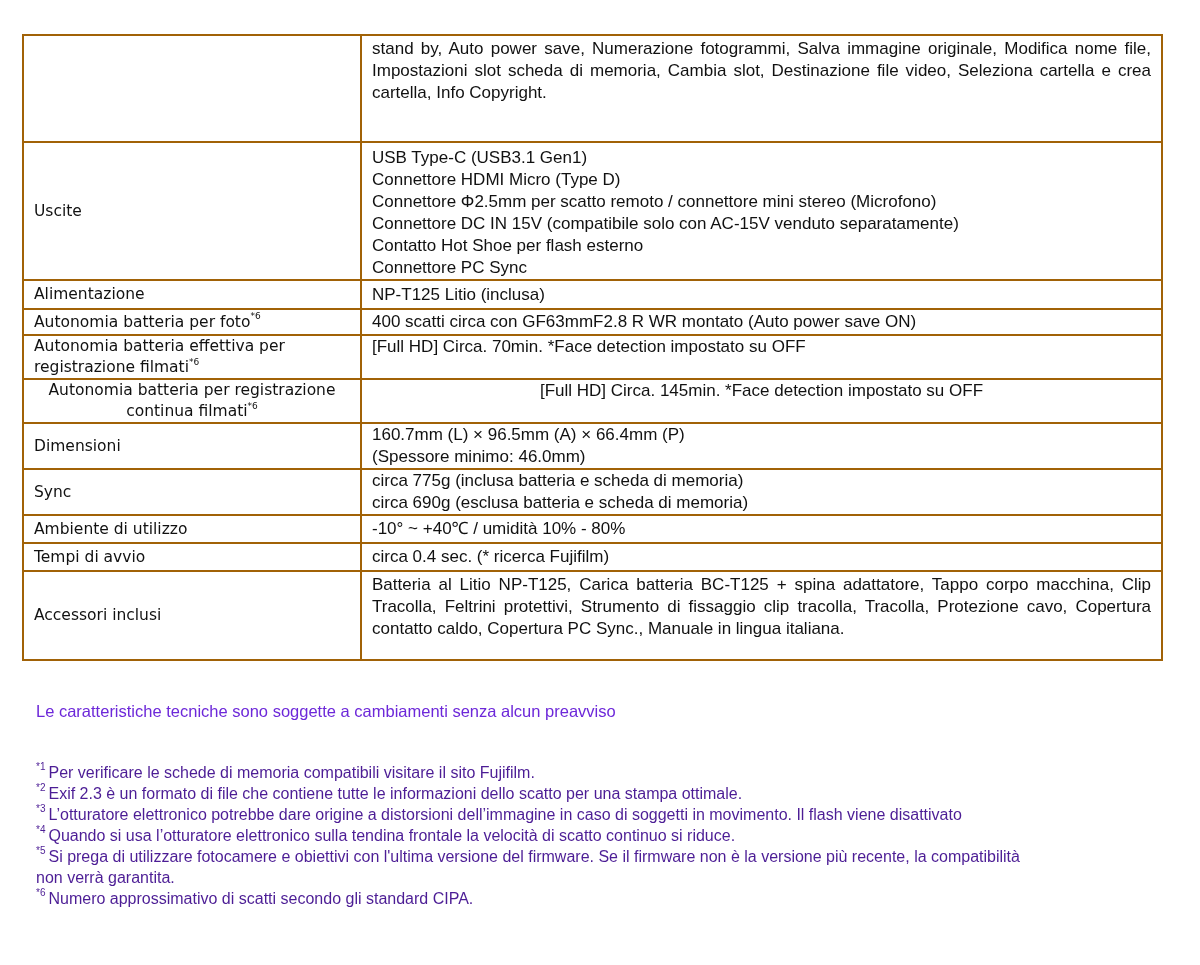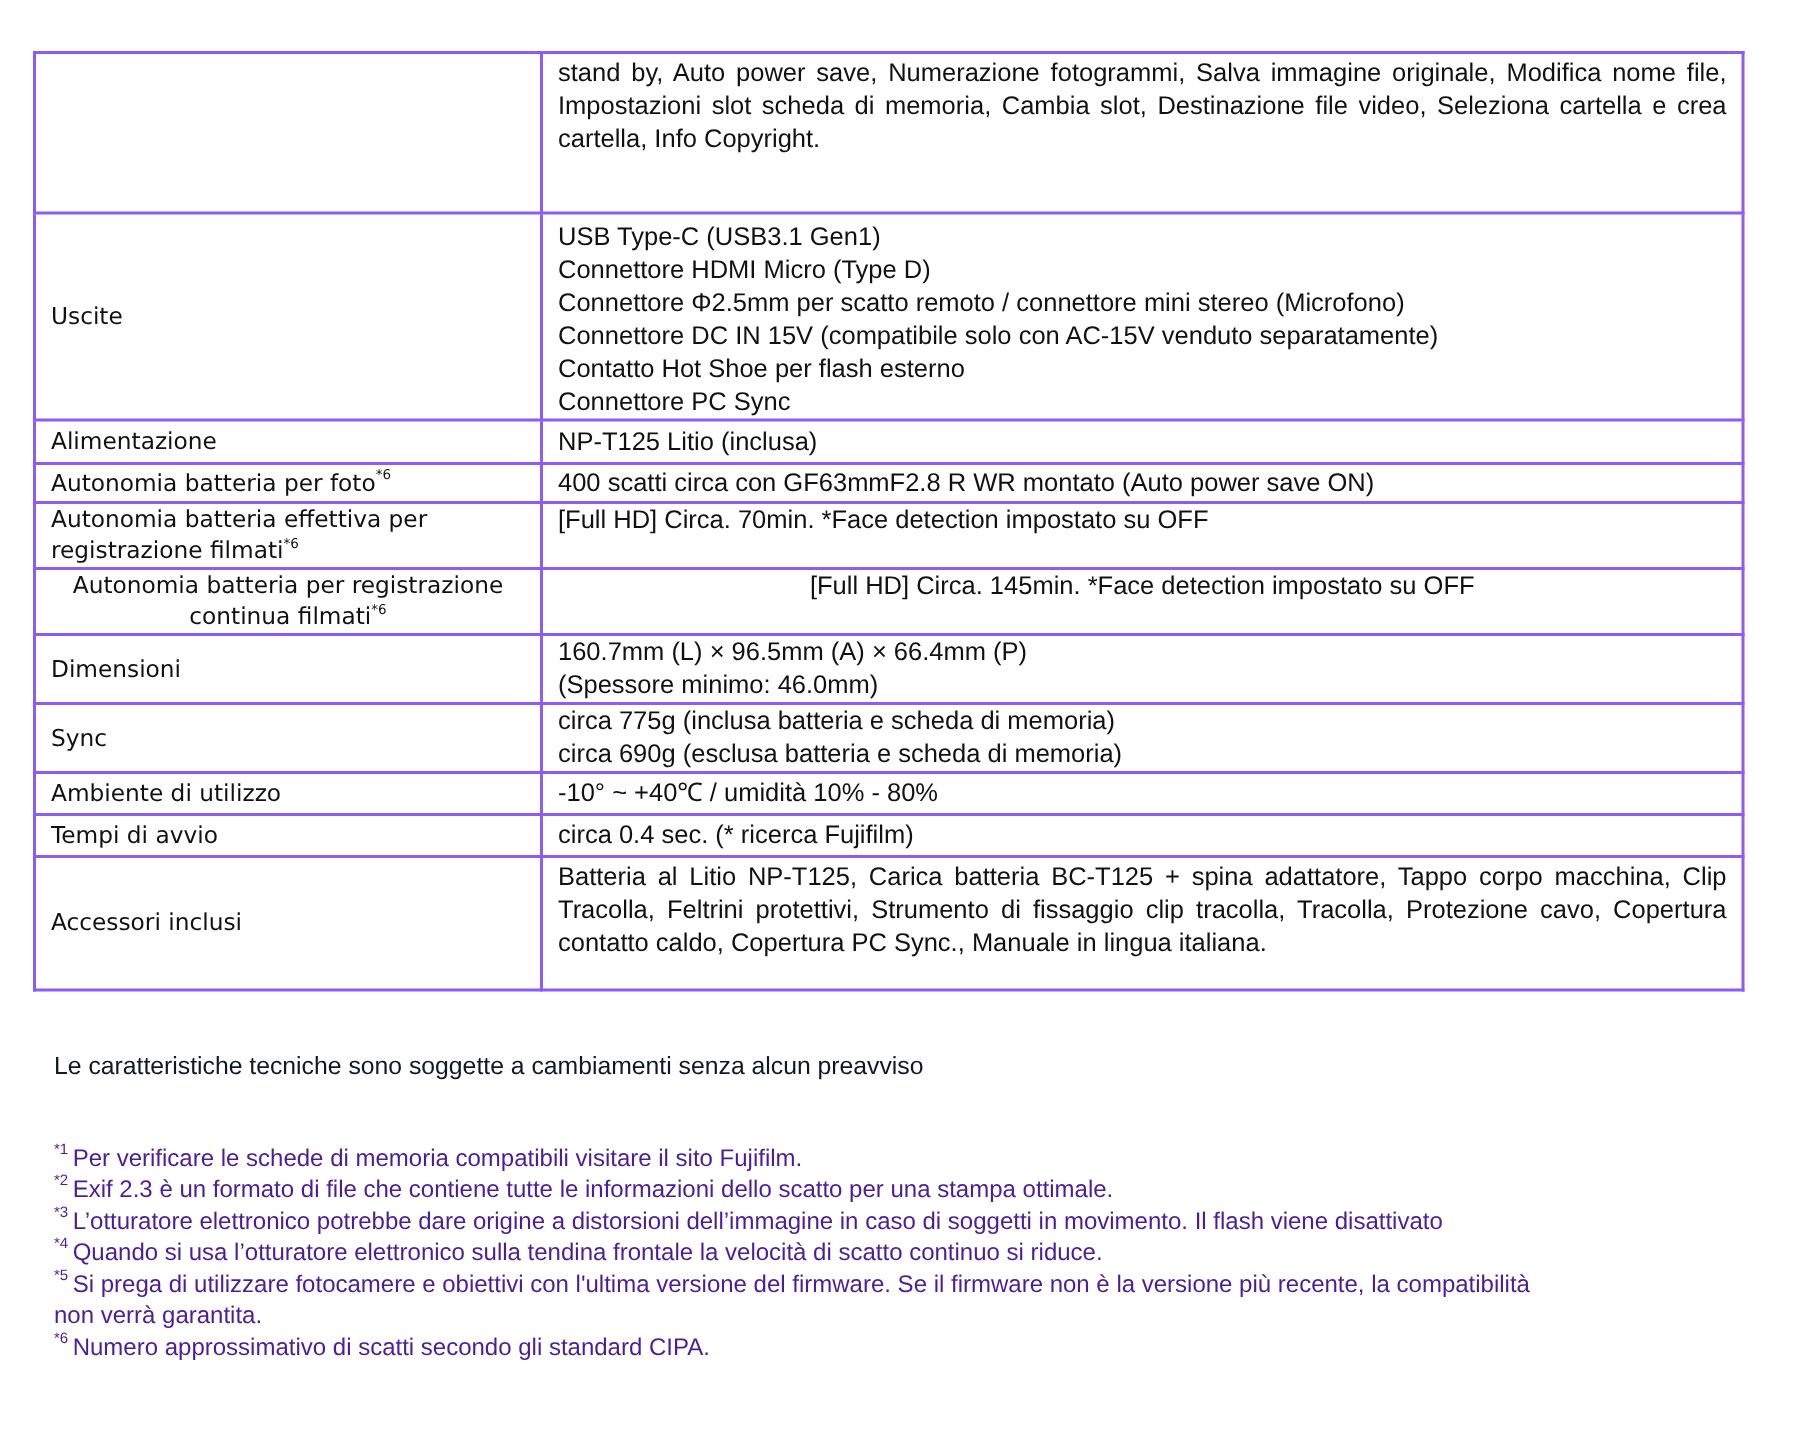--- a/index.html
+++ b/index.html
@@ -2,37 +2,37 @@
 <html><head>
 <meta charset="utf-8">
 <style>
   html, body { margin: 0; padding: 0; background: #ffffff; }
   body { width: 1200px; height: 965px; position: relative; overflow: hidden; color: #111; }
   .spec-table {
     position: absolute; left: 22px; top: 34px; width: 1141px;
     border-collapse: collapse; table-layout: fixed;
   }
   .spec-table td {
-    border: 2px solid #8b5cf6; vertical-align: top; padding: 0;
+    border: 2px solid #a16207; vertical-align: top; padding: 0;
   }
   .spec-table td.label {
     width: 316px; vertical-align: middle; padding: 0 10px;
     font-family: "DejaVu Sans", sans-serif; font-size: 15.5px; line-height: 21px;
   }
   .spec-table td.value {
     padding: 0 10px;
     font-family: "Liberation Sans", sans-serif; font-size: 17px; line-height: 22px;
   }
   .value.wide { font-family: "DejaVu Sans", sans-serif; font-size: 15.5px; line-height: 22px; margin-top: 37px; }
   .value.justify div.p { text-align: justify; text-align-last: left; }
   .value .line { display: block; white-space: nowrap; }
   sup { font-size: 9px; line-height: 0; position: relative; top: -1px; }
   .footer-note {
     position: absolute; left: 36px; top: 702px;
-    font-family: "Liberation Sans", sans-serif; font-size: 16.5px; color: #0f172a;
+    font-family: "Liberation Sans", sans-serif; font-size: 16.5px; color: #6d28d9;
   }
   .footnotes {
     position: absolute; left: 36px; top: 762px; width: 1000px;
     font-family: "Liberation Sans", sans-serif; font-size: 16px; line-height: 21px; color: #4c1d95;
   }
   .footnote sup { font-size: 10px; top: -2px; margin-right: 3px; }
   .r-first td { height: 103px; }
   .r-uscite td { height: 131px; }
   .r-alim td { height: 27px; }
   .r-foto td { height: 24px; }

